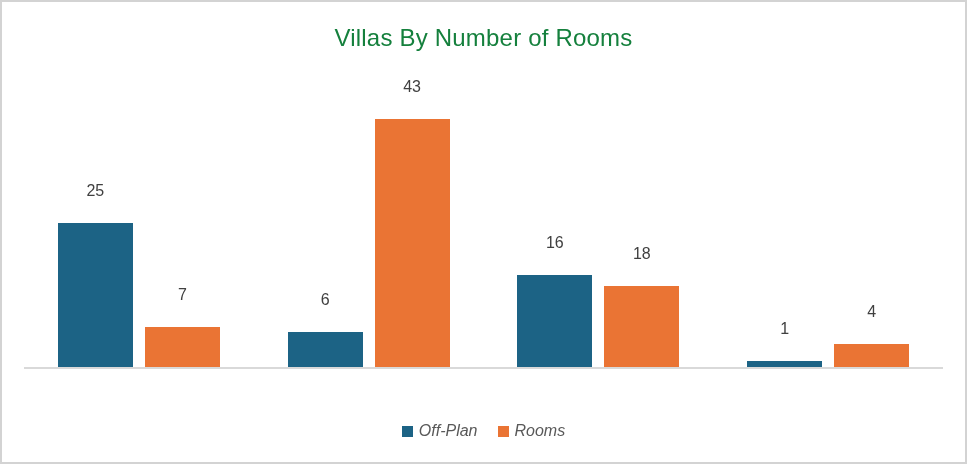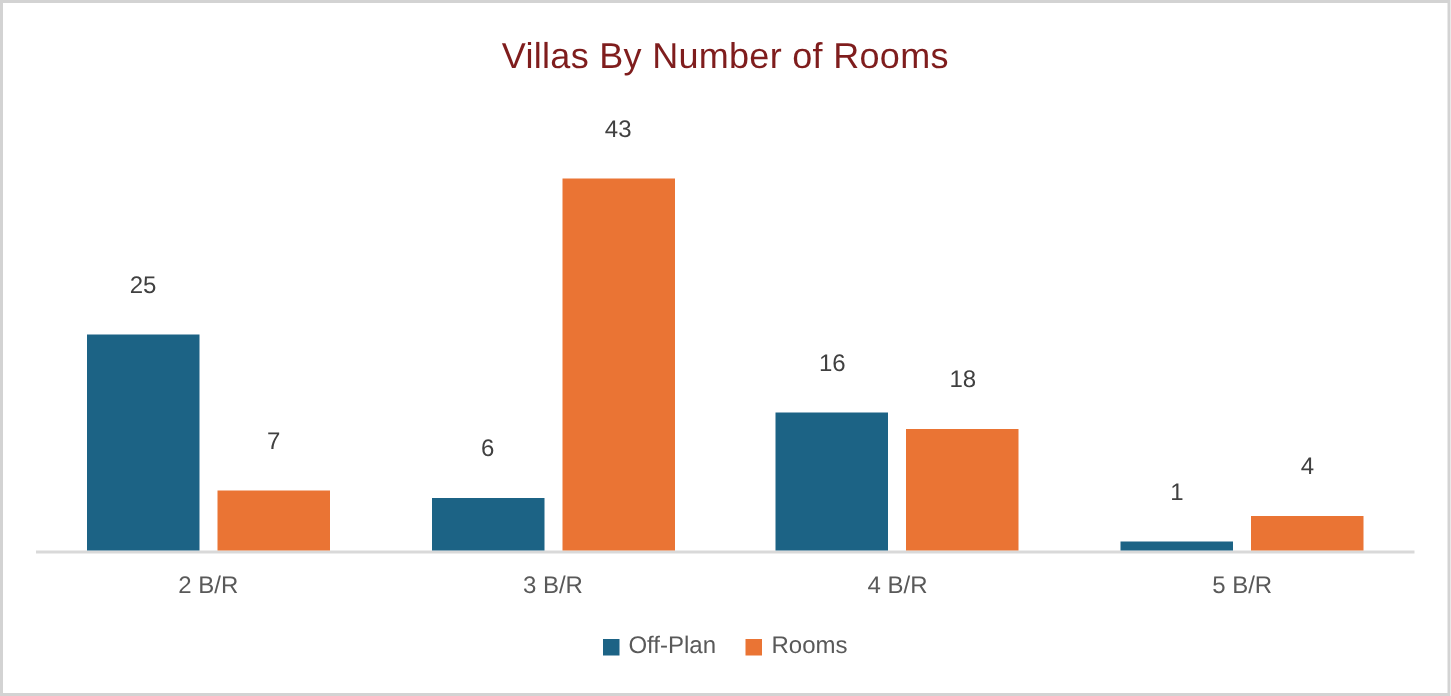--- a/index.html
+++ b/index.html
@@ -15,21 +15,21 @@
     border: 2px solid #d3d3d3;
     overflow: hidden;
   }
   .chart-title {
     position: absolute;
     top: 22px;
     left: 0;
     width: 100%;
     text-align: center;
     font-size: 24px;
-    color: #7f1d1d;
+    color: #15803d;
     letter-spacing: 0.2px;
   }
   .plot-area {
     position: absolute;
     top: 77px;
     left: 22px;
     right: 22px;
     height: 290px;
     border-bottom: 2px solid #d9d9d9;
     display: flex;
@@ -74,20 +74,21 @@
   }
   .legend {
     position: absolute;
     top: 420px;
     left: 0;
     width: 100%;
     display: flex;
     justify-content: center;
     align-items: center;
     gap: 20px;
+    font-style: italic;
   }
   .legend-item {
     display: flex;
     align-items: center;
     gap: 6px;
   }
   .legend-swatch {
     width: 11px;
     height: 11px;
     display: inline-block;
@@ -139,26 +140,20 @@
           <div class="bar-value-label">1</div>
           <div class="bar" style="height: 6px; background: rgb(28, 99, 133);"></div>
         </div>
         <div class="bar-column">
           <div class="bar-value-label">4</div>
           <div class="bar" style="height: 23px; background: rgb(234, 116, 52);"></div>
         </div>
       </div>
     </div>
 
-  <div class="x-axis-labels">
-      <div class="category-label">2 B/R</div>
-      <div class="category-label">3 B/R</div>
-      <div class="category-label">4 B/R</div>
-      <div class="category-label">5 B/R</div>
-    </div>
 
   <div class="legend">
     <div class="legend-item">
       <span class="legend-swatch" style="background: rgb(28, 99, 133);"></span>
       <span class="legend-label">Off-Plan</span>
     </div>
     <div class="legend-item">
       <span class="legend-swatch" style="background: rgb(234, 116, 52);"></span>
       <span class="legend-label">Rooms</span>
     </div>

